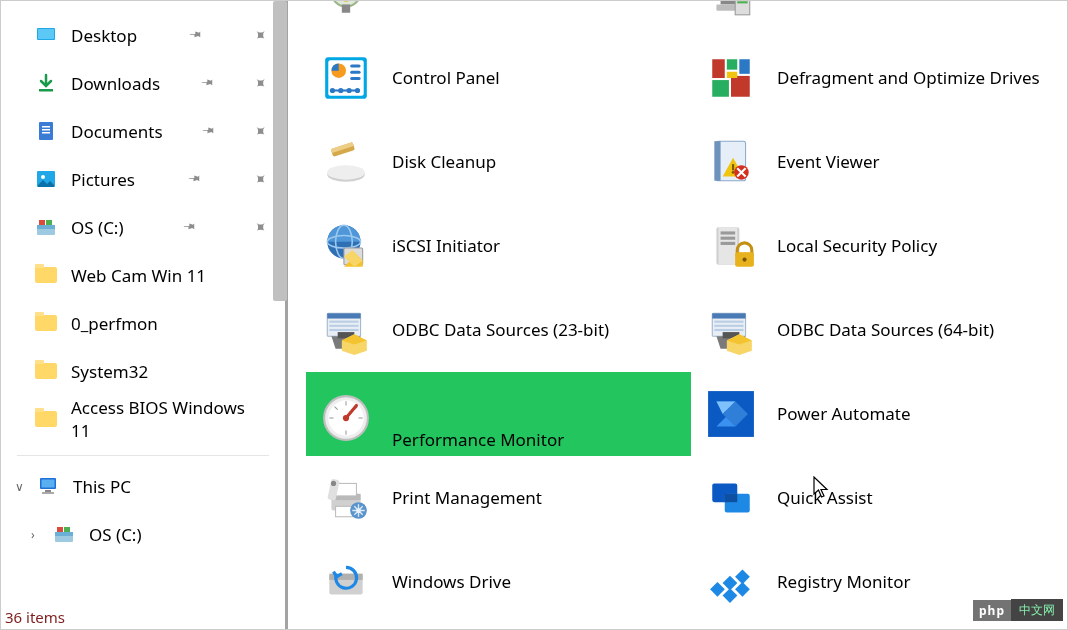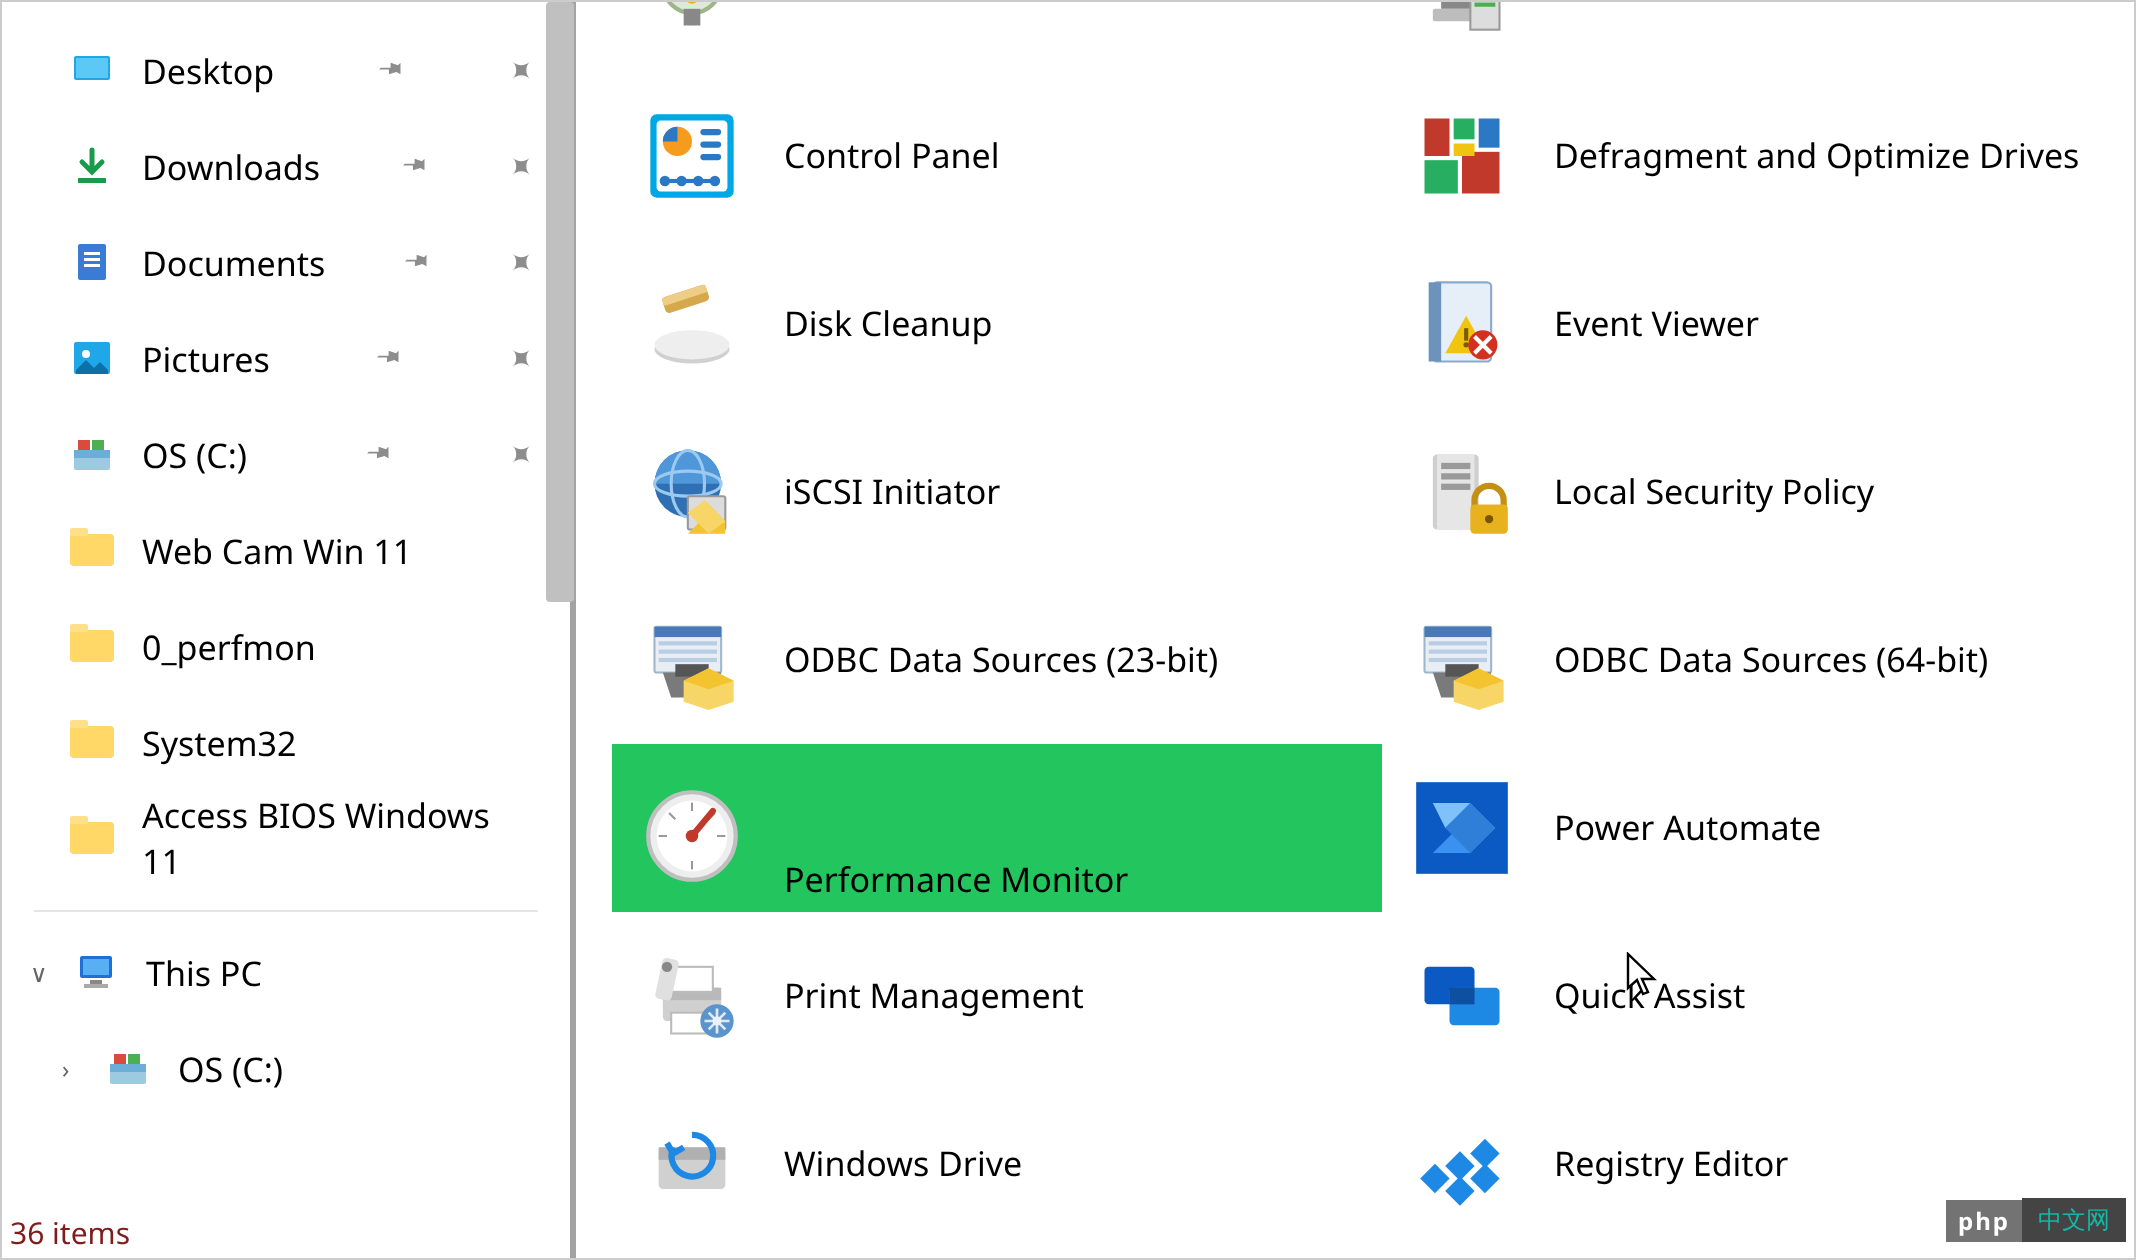--- a/index.html
+++ b/index.html
@@ -71,21 +71,21 @@
   .folder-mini::after {
     content:""; position:absolute; left:0; top:-3px; width:9px; height:4px;
     background:#ffe08a; border-radius: 1px 1px 0 0;
   }
 
   .php-badge {
     position:absolute; right:4px; bottom:8px; display:flex; align-items:center;
     font-size:12px;
   }
   .php-badge .p1{ background:#737373; color:#fff; padding:2px 6px; font-weight:bold; letter-spacing:1px;}
-  .php-badge .p2{ background:#444; color:#14b8a6; padding:2px 8px;text-align:right;}
+  .php-badge .p2{ background:#444; color:#86efac; padding:2px 8px;text-align:right;}
 </style>
 </head>
 <body>
 
 <div class="window">
 
   <nav class="nav">
     <div class="nav-scrollbar"></div>
 
     <div class="quick-list" id="quick-list">
@@ -322,21 +322,21 @@
             </svg>
           </div>
     <div class="label">Windows Drive</div>
         </div>
         <div class="item">
           <div class="icon-box">
             <svg width="50" height="50" viewBox="0 0 48 48">
               <use href="#big-regedit"></use>
             </svg>
           </div>
-    <div class="label">Registry Editor</div>
+    <div class="label">Registry Monitor</div>
         </div>
       </div>
 
     <svg class="cursor" width="20" height="24" viewBox="0 0 20 24">
       <path d="M1 1 L1 18 L5.5 14 L8.5 21 L11 20 L8 13.5 L14 13.5 Z" fill="#fff" stroke="#000" stroke-width="1.2"></path>
     </svg>
 
     <div class="php-badge">
       <span class="p1">php</span>
       <span class="p2">中文网</span>

